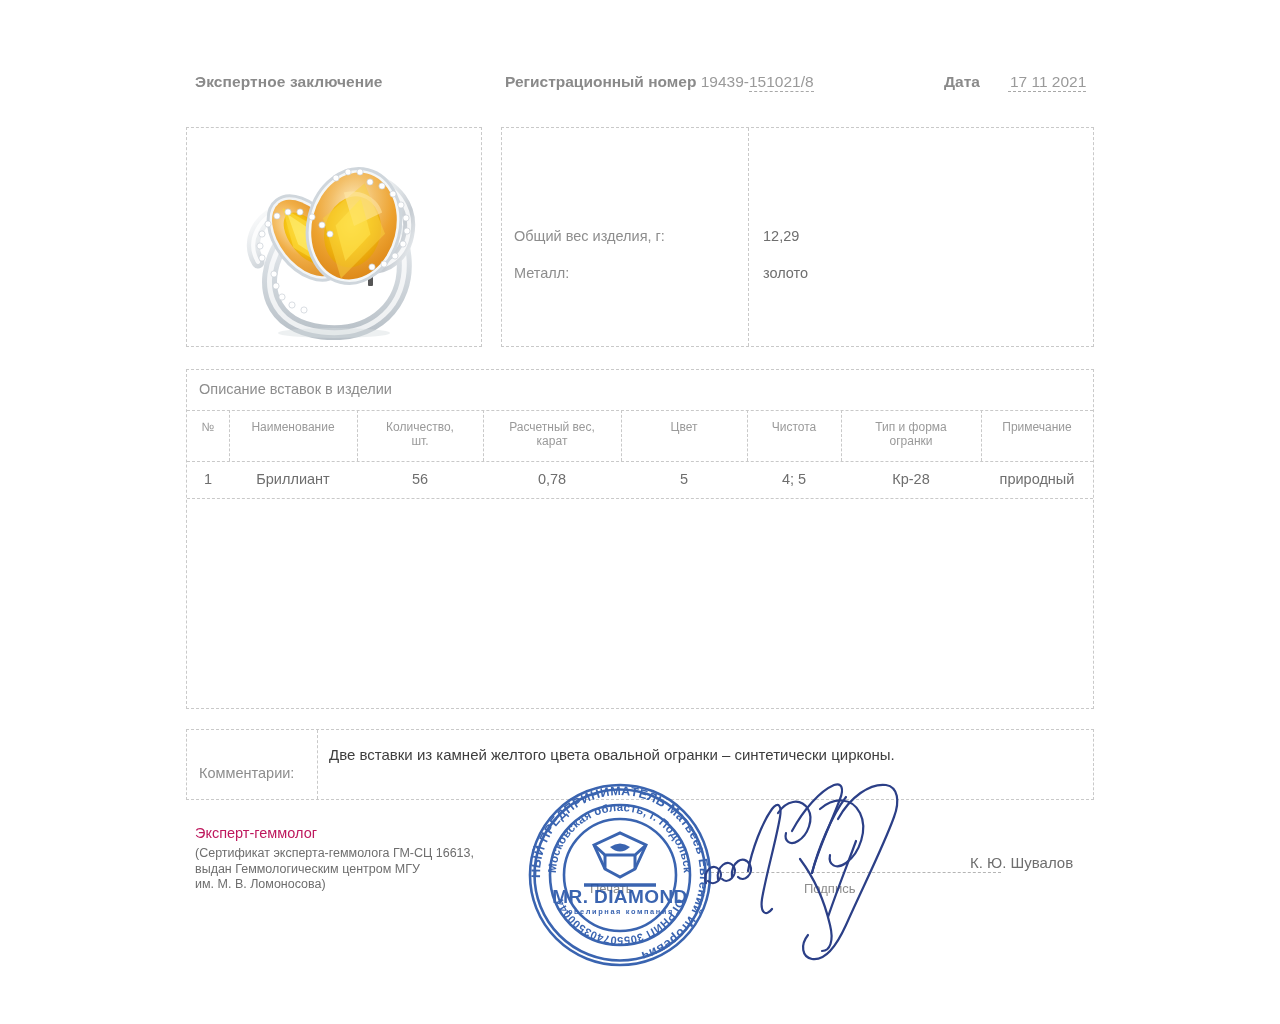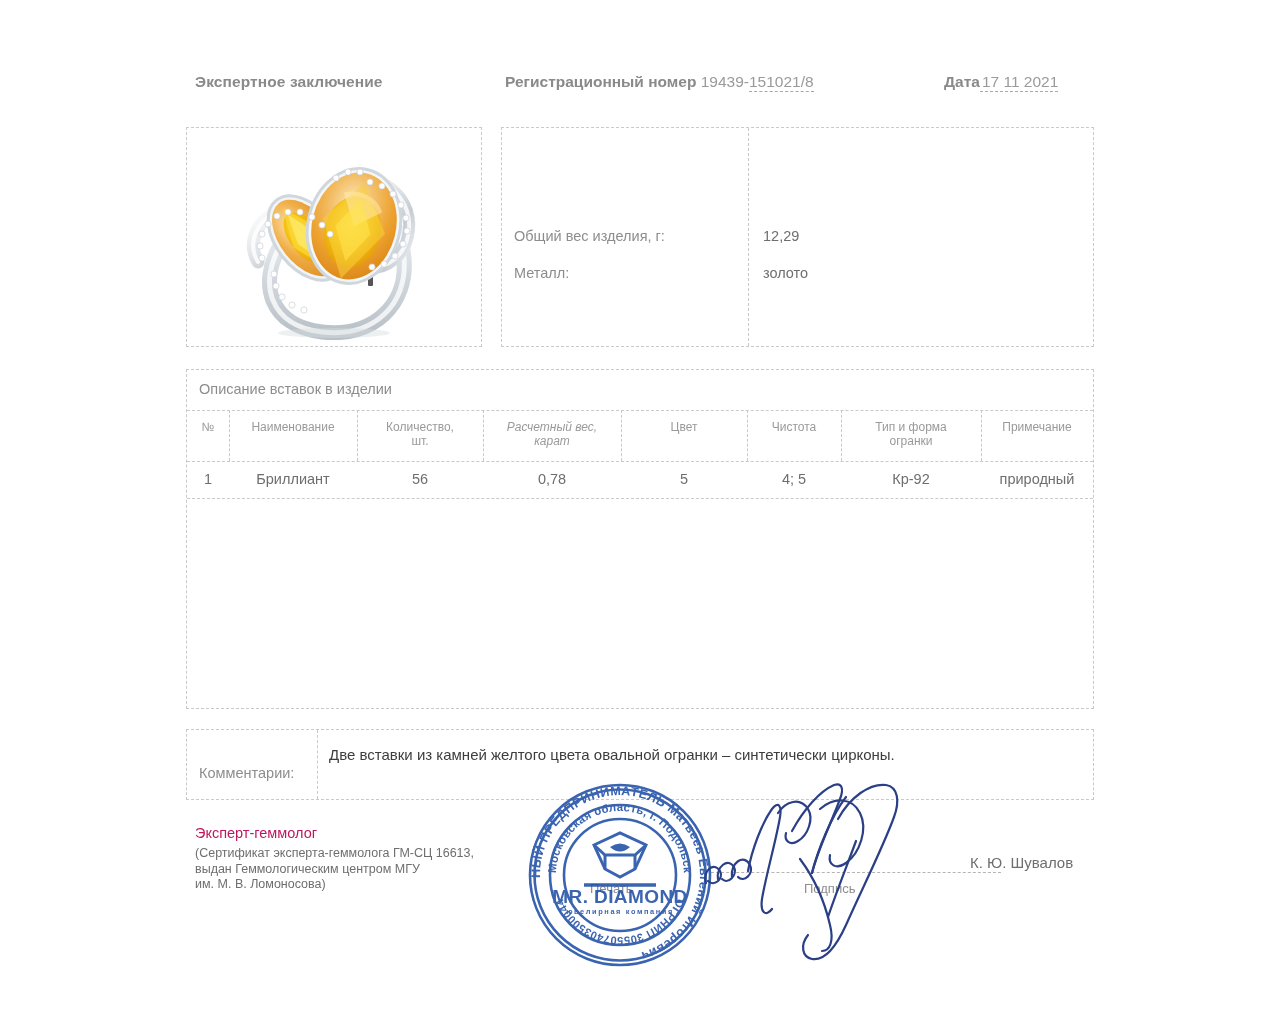--- a/index.html
+++ b/index.html
@@ -68,20 +68,21 @@
   }
   .hdr-date .lbl {
     font-weight: bold;
     color: #8a8a8a;
   }
   .hdr-date .val {
     color: #9a9a9a;
     border-bottom: 1px dashed #a8a8a8;
     padding-bottom: 1px;
     padding-left: 2px;
+    margin-left: 28px;
   }
 
   
   .photo-panel {
     position: absolute;
     left: 186px;
     top: 110px;
     width: 296px;
     height: 220px;
     border: 1px dashed #c9c9c9;
@@ -445,35 +446,35 @@
     <div class="ins-vline" style="left:296px;"></div>
     <div class="ins-vline" style="left:434px;"></div>
     <div class="ins-vline" style="left:560px;"></div>
     <div class="ins-vline" style="left:654px;"></div>
     <div class="ins-vline" style="left:794px;"></div>
 
     <div class="th" style="left:0px;   width:42px;">№</div>
     <div class="th" style="left:42px;  width:128px;">Наименование</div>
     <div class="th" style="left:170px; width:126px; white-space:pre-line;">Количество,
 шт.</div>
-    <div class="th" style="left:296px; width:138px; white-space:pre-line;font-style:italic;">Расчетный вес,
+    <div class="th" style="left:296px; width:138px; white-space:pre-line;">Расчетный вес,
 карат</div>
     <div class="th" style="left:434px; width:126px;">Цвет</div>
     <div class="th" style="left:560px; width:94px;">Чистота</div>
     <div class="th" style="left:654px; width:140px; white-space:pre-line;">Тип и форма
 огранки</div>
     <div class="th" style="left:794px; width:112px;">Примечание</div>
 
     <div class="td" style="left:0px;   width:42px;">1</div>
     <div class="td" style="left:42px;  width:128px;">Бриллиант</div>
     <div class="td" style="left:170px; width:126px;">56</div>
     <div class="td" style="left:296px; width:138px;">0,78</div>
     <div class="td" style="left:434px; width:126px;">5</div>
     <div class="td" style="left:560px; width:94px;">4; 5</div>
-    <div class="td" style="left:654px; width:140px;">Кр-92</div>
+    <div class="td" style="left:654px; width:140px;">Кр-28</div>
     <div class="td" style="left:794px; width:112px;">природный</div>
   </div>
 
   <div class="comments-panel">
     <div class="vline"></div>
     <span class="comments-lbl">Комментарии:</span>
     <span class="comments-val">Две вставки из камней желтого цвета овальной огранки – синтетически цирконы.</span>
   </div>
 
   <div class="footer">

